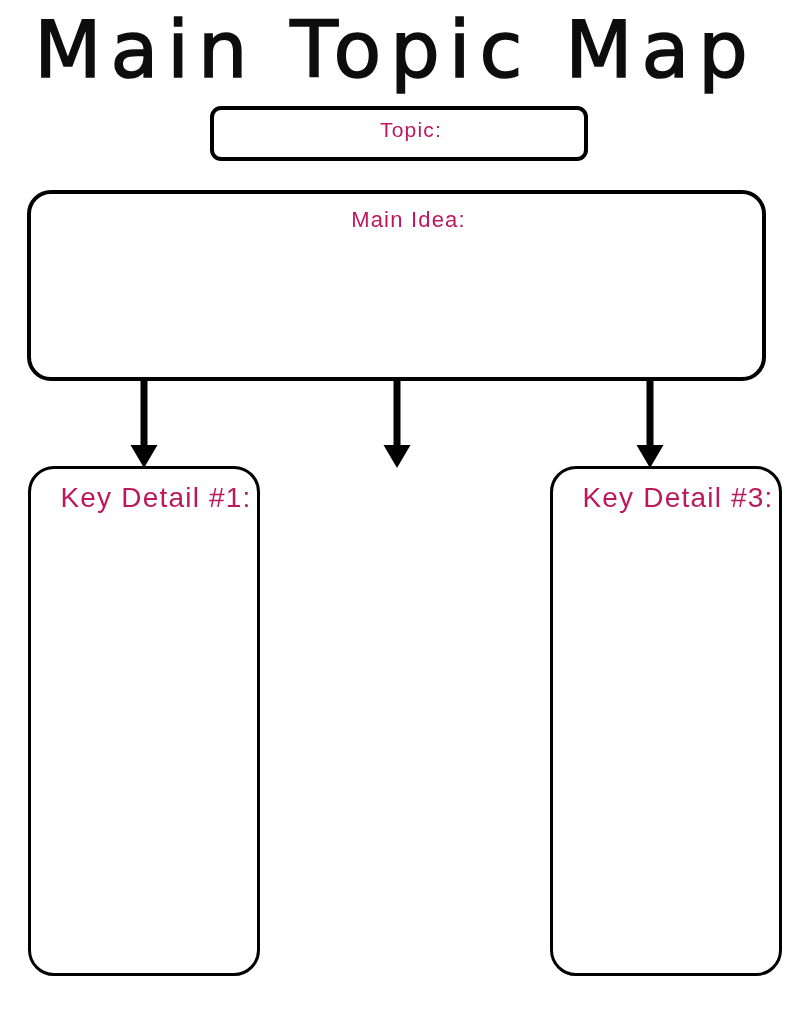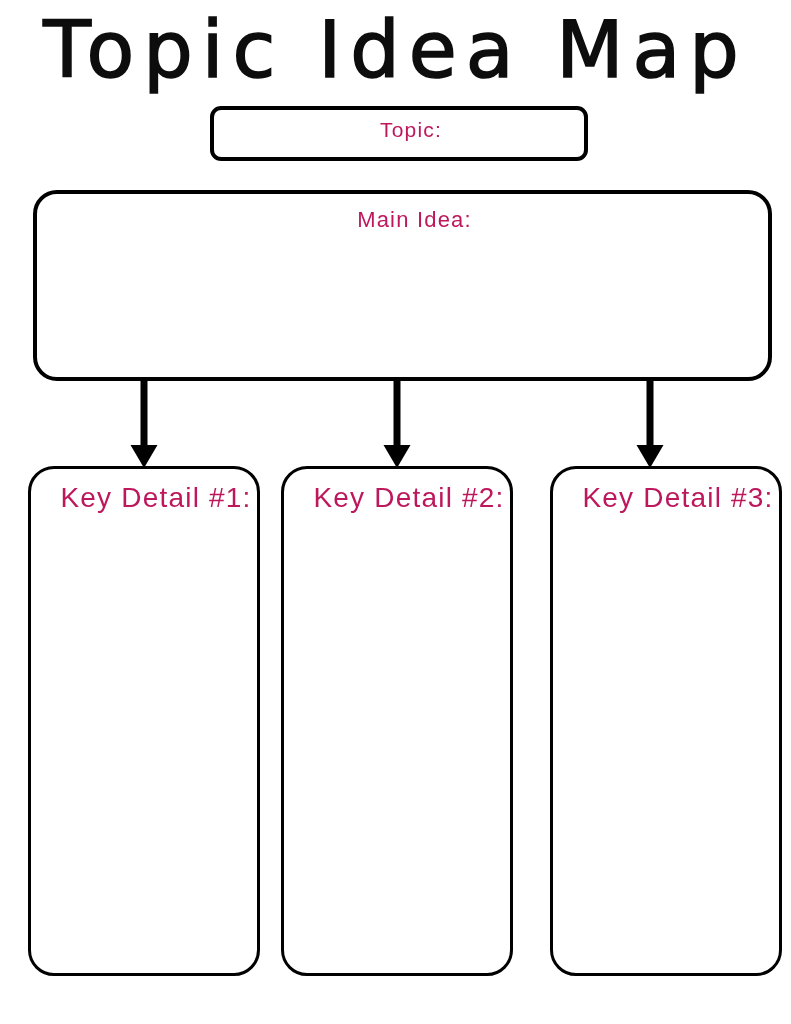--- a/index.html
+++ b/index.html
@@ -67,21 +67,20 @@
     line-height: 25px;
   }
 
   
   #main-idea-box {
     left: 27px;
     top: 190px;
     width: 739px;
     height: 191px;
     border-radius: 24px;
-    margin-left: 6px;
   }
   #main-idea-label {
     top: 13px;
     font-size: 22px;
     line-height: 26px;
   }
 
   
   .arrow {
     position: absolute;
@@ -106,21 +105,21 @@
   }
   #detail-box-1 { left: 28px; }
   #detail-box-2 { left: 281px; }
   #detail-box-3 { left: 534px; margin-left: 16px; }
 </style>
 </head>
 <body>
 
 <div id="page">
 
-  <div class="title">Topic Idea Map</div>
+  <div class="title">Main Topic Map</div>
 
   <div class="field-box" id="topic-box">
     <div class="field-label" id="topic-label">Topic:</div>
   </div>
 
   <div class="field-box" id="main-idea-box">
     <div class="field-label" id="main-idea-label">Main Idea:</div>
   </div>
 
   <svg class="arrow" style="left:144px;" viewBox="0 0 28 87">
@@ -135,21 +134,18 @@
 
   <svg class="arrow" style="left:650px;" viewBox="0 0 28 87">
     <rect x="10.5" y="0" width="7" height="66" fill="#000000"></rect>
     <polygon points="14,87 0.5,64 27.5,64" fill="#000000"></polygon>
   </svg>
 
   <div class="field-box detail-box" id="detail-box-1">
     <div class="field-label detail-label">Key Detail #1:</div>
   </div>
 
-  <div class="field-box detail-box" id="detail-box-2">
-    <div class="field-label detail-label">Key Detail #2:</div>
-  </div>
 
   <div class="field-box detail-box" id="detail-box-3">
     <div class="field-label detail-label">Key Detail #3:</div>
   </div>
 
 </div>
 
 </body></html>

